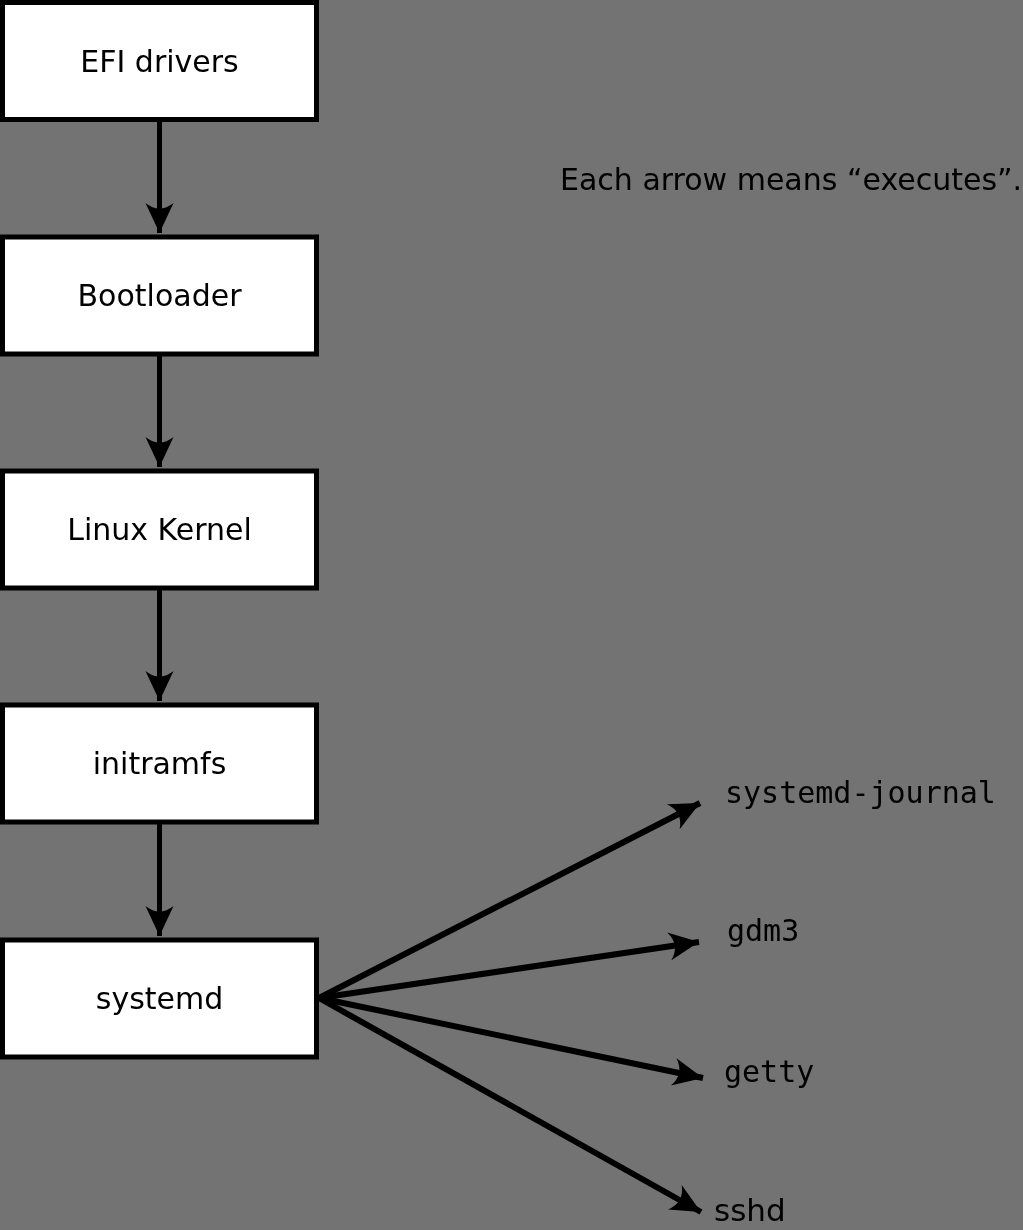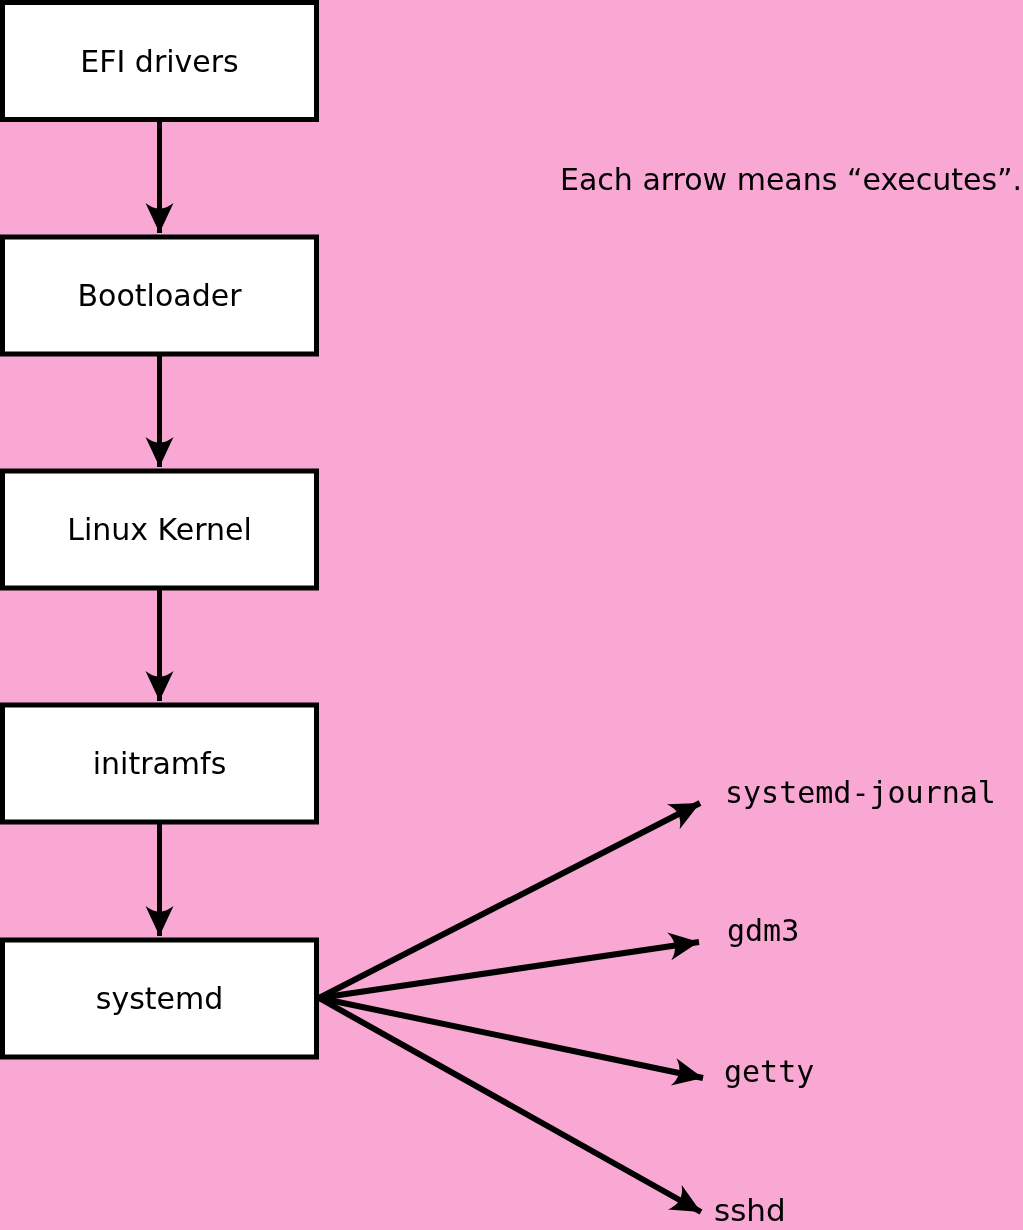--- a/index.html
+++ b/index.html
@@ -4,21 +4,21 @@
 <style>
   html, body {
     margin: 0;
     padding: 0;
     background: #ffffff;
   }
   .stage {
     position: relative;
     width: 1023px;
     height: 1230px;
-    background: #f9a8d4;
+    background: #737373;
     overflow: hidden;
   }
   svg { display: block; }
   .node-rect {
     fill: #ffffff;
     stroke: #000000;
     stroke-width: 5;
   }
   .edge {
     stroke: #000000;

